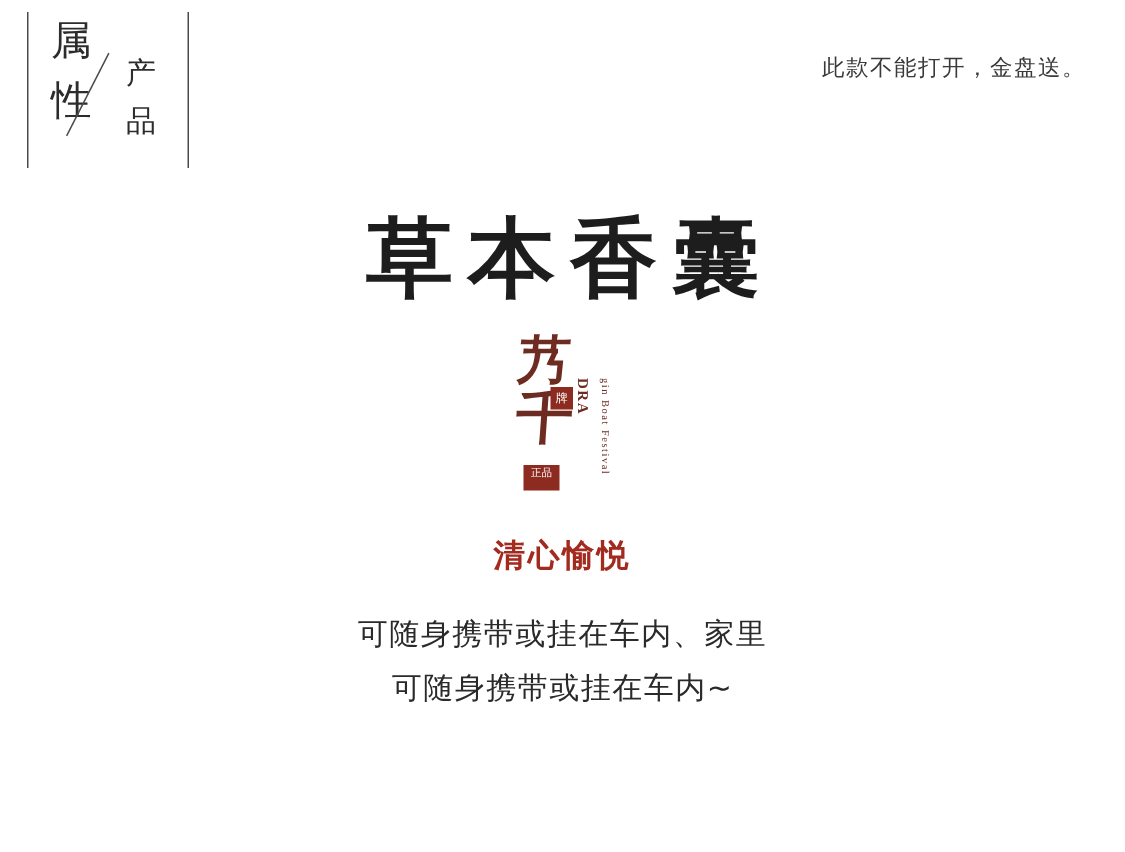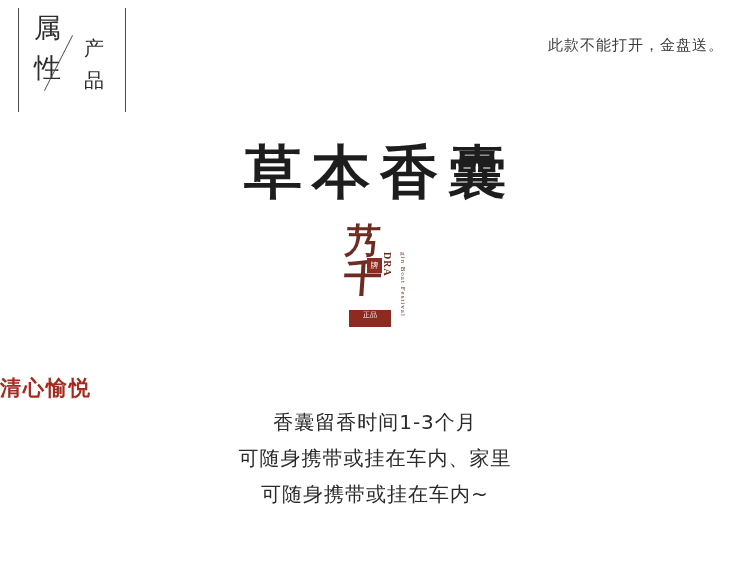--- a/index.html
+++ b/index.html
@@ -134,21 +134,21 @@
     color: #fff;
     font-size: 8px;
     line-height: 15px;
     text-align: center;
     font-family: "DejaVu Serif", serif;
   }
   .logo-stamp2 {
     position: absolute;
     left: 22px;
     top: 88px;
-    width: 42px;
+    width: 24px;
     height: 17px;
     background: #8d2b20;
     color: #fff;
     font-size: 7px;
     line-height: 9px;
     text-align: center;
     padding-top: 1px;
     box-sizing: border-box;
     font-family: "DejaVu Serif", serif;
   }
@@ -180,21 +180,22 @@
     left: 20px;
     top: 2px;
     font-size: 7px;
   }
 
   
   .tagline {
     position: absolute;
     left: 0;
     right: 0;
-    top: 374px;
+    top: 356px;
+    text-align: center;
     font-family: "DejaVu Serif", "Liberation Serif", serif;
     font-weight: bold;
     font-size: 21px;
     letter-spacing: 2px;
     color: #a22a1e;
   }
 
   
   .desc {
     position: absolute;
@@ -238,16 +239,15 @@
   <div class="logo-stamp2">正品</div>
   <div class="logo-latin">
     <span class="latin-1">DRA</span>
     <span class="latin-2">gin Boat Festival</span>
   </div>
 </div>
 
 <div class="tagline">清心愉悦</div>
 
 <div class="desc">
-  <div>香囊留香时间1-3个月</div>
   <div>可随身携带或挂在车内、家里</div>
   <div>可随身携带或挂在车内~</div>
 </div>
 
 </body></html>

